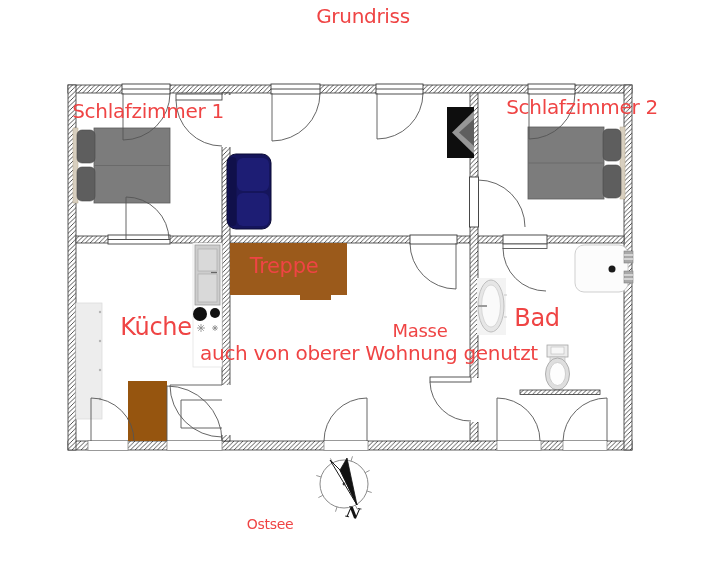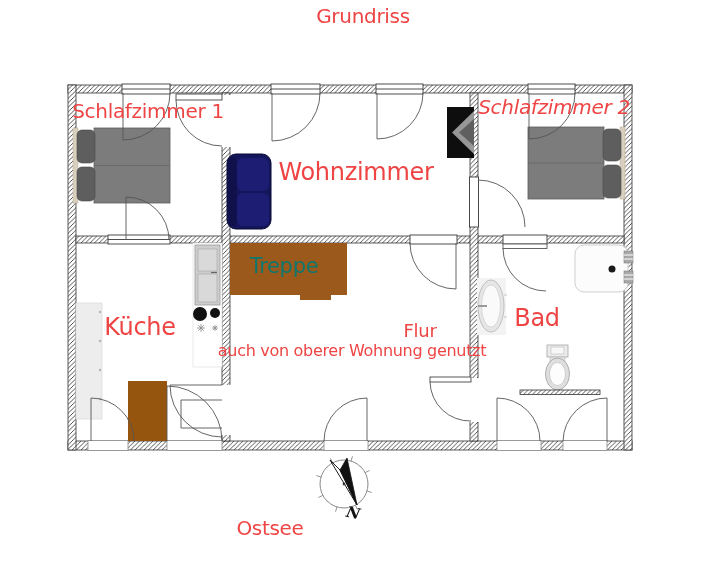--- a/index.html
+++ b/index.html
@@ -4,24 +4,24 @@
 <style>
   html,body{margin:0;padding:0;background:#ffffff;}
   #canvas{position:relative;width:705px;height:563px;background:#ffffff;overflow:hidden;
           font-family:"DejaVu Sans","Liberation Sans",sans-serif;}
   svg{position:absolute;left:0;top:0;}
   .lbl{position:absolute;transform:translateX(-50%);white-space:nowrap;color:#ef4444;
        letter-spacing:-0.3px;line-height:1.1;}
   .title{font-size:20px;}
   .room{font-size:20px;}
   .big{font-size:24px;}
-  .treppe{font-size:21px;color:#0f766e;}
+  .treppe{font-size:21px;color:#ef4444;}
   .small{font-size:18px;}
-  .smaller{font-size:16px;}
-  .caption{font-size:20px;}
+  .smaller{font-size:20px;margin-left:17px;}
+  .caption{font-size:14px;}
 </style>
 </head>
 <body>
 
 <div id="canvas">
 
   <svg width="705" height="563" viewBox="0 0 705 563">
     <defs>
       <pattern id="hatch" width="4.5" height="4.5" patternUnits="userSpaceOnUse">
         <rect width="4.5" height="4.5" fill="#ffffff"></rect>
@@ -231,21 +231,20 @@
       </g>
       <polygon points="330,460 340,470 357,505" fill="#ffffff" stroke="#1a1a1a" stroke-width="1" stroke-linejoin="round"></polygon>
       <polygon points="340,470 347,458 357,505" fill="#111111" stroke="#111111" stroke-width="0.8" stroke-linejoin="round"></polygon>
       <circle cx="344" cy="484" r="1.4" fill="#333"></circle>
       <text x="347" y="518" transform="rotate(12 353 510)" font-family="DejaVu Serif, Liberation Serif, serif" font-style="italic" font-weight="bold" font-size="15" fill="#111">N</text>
     </g>
   </svg>
 
   <div class="lbl title" style="left:363px;top:5px;">Grundriss</div>
   <div class="lbl room" style="left:148px;top:100px;">Schlafzimmer 1</div>
-  <div class="lbl room" style="left:554px;top:96px;font-style:italic;">Schlafzimmer 2</div>
-  <div class="lbl big" style="left:356px;top:159px;">Wohnzimmer</div>
-  <div class="lbl big" style="left:140px;top:314px;">Küche</div>
+  <div class="lbl room" style="left:582px;top:96px;">Schlafzimmer 2</div>
+  <div class="lbl big" style="left:156px;top:314px;">Küche</div>
   <div class="lbl treppe" style="left:284px;top:255px;">Treppe</div>
-  <div class="lbl small" style="left:420px;top:321px;">Flur</div>
+  <div class="lbl small" style="left:420px;top:321px;">Masse</div>
   <div class="lbl smaller" style="left:352px;top:342px;">auch von oberer Wohnung genutzt</div>
   <div class="lbl big" style="left:537px;top:305px;">Bad</div>
   <div class="lbl caption" style="left:270px;top:517px;">Ostsee</div>
 </div>
 
 </body></html>

